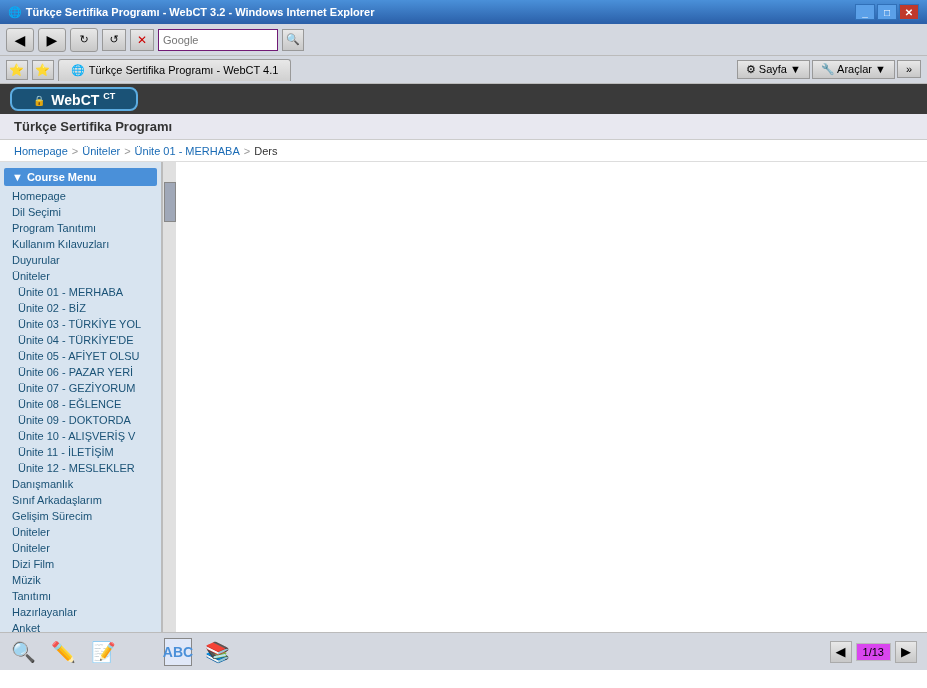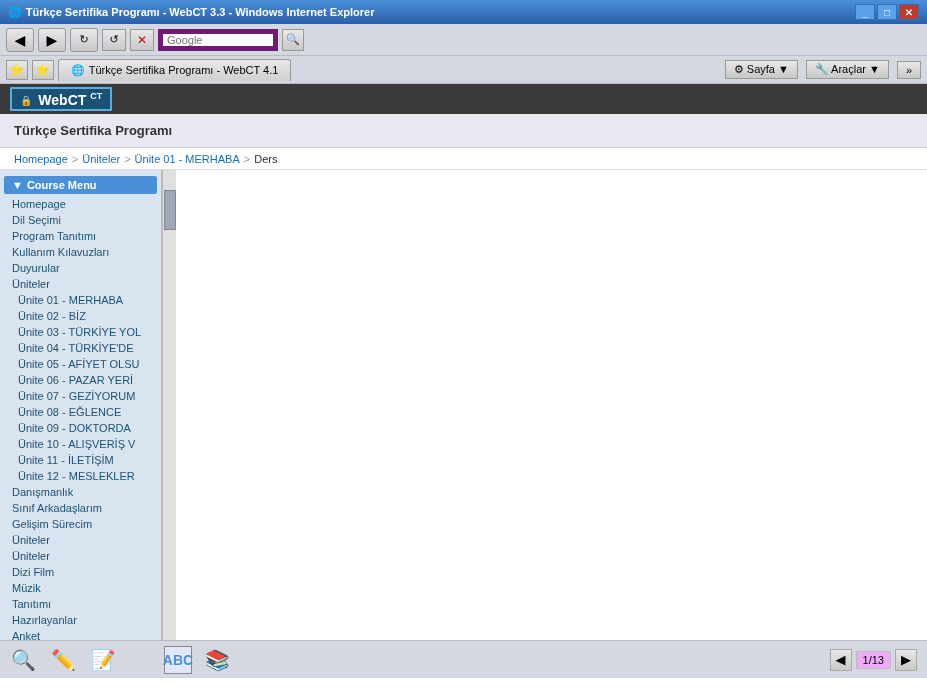--- a/index.html
+++ b/index.html
@@ -27,55 +27,55 @@
       height: 32px;
       display: flex;
       align-items: center;
       padding: 0 6px;
       gap: 4px;
       border-bottom: 1px solid #bbb;
     }
     .nav-btn { width: 28px; height: 24px; background: linear-gradient(to bottom, #e8e8e8, #c8c8c8); border: 1px solid #999; border-radius: 3px; display: flex; align-items: center; justify-content: center; font-size: 14px; cursor: pointer; }
     .address-input { flex: 1; height: 22px; border: 1px solid #999; padding: 2px 6px; font-size: 11px; background: white; }
     .refresh-btn { width: 24px; height: 22px; background: linear-gradient(to bottom, #e8e8e8, #c8c8c8); border: 1px solid #999; display: flex; align-items: center; justify-content: center; cursor: pointer; }
-    .google-input { width: 120px; height: 22px; border: 5px solid #701a75; padding: 2px 4px; font-size: 11px; }
+    .google-input { width: 120px; height: 22px; border: 1px solid #701a75; padding: 2px 4px; font-size: 11px; }
     .search-btn { width: 22px; height: 22px; background: linear-gradient(to bottom, #e8e8e8, #c8c8c8); border: 1px solid #999; display: flex; align-items: center; justify-content: center; cursor: pointer; font-size: 11px; }
 
     
     .bookmarks-bar {
       background: #d4d8e0;
       height: 28px;
       display: flex;
       align-items: center;
       padding: 0 6px;
       gap: 4px;
       border-bottom: 1px solid #bbb;
     }
     .bm-btn { width: 22px; height: 20px; background: linear-gradient(to bottom, #e8e8e8, #c8c8c8); border: 1px solid #999; display: flex; align-items: center; justify-content: center; cursor: pointer; font-size: 12px; }
     .bm-tab { background: linear-gradient(to bottom, #e8e8e8, #d0d0d0); border: 1px solid #999; border-bottom: none; padding: 2px 12px; font-size: 11px; height: 22px; display: flex; align-items: center; cursor: pointer; border-radius: 3px 3px 0 0; }
     .bm-spacer { flex: 1; }
-    .bm-right { display: flex; align-items: flex-end; gap: 8px; font-size: 11px; }
+    .bm-right { display: flex; align-items: flex-start; gap: 2px; font-size: 11px; }
     .bm-right-btn { padding: 2px 8px; background: linear-gradient(to bottom, #e8e8e8, #c8c8c8); border: 1px solid #999; cursor: pointer; font-size: 11px; }
 
     
     .webct-header {
       background: #3a3a3a;
       height: 30px;
       display: flex;
       align-items: center;
       padding: 0 10px;
       gap: 20px;
     }
-    .webct-logo { color: white; font-size: 14px; font-weight: bold; background: #1a5276; border: 2px solid #5dade2; padding: 2px 8px; border-radius: 1px; }
+    .webct-logo { color: white; font-size: 14px; font-weight: bold; background: #1a5276; border: 2px solid #5dade2; padding: 2px 21px; border-radius: 8px; }
     .webct-nav a { color: #ccc; text-decoration: none; font-size: 11px; margin-right: 14px; }
 
     
     .page-title-bar {
       background: #e8e8f0;
-      height: 34px;
+      height: 26px;
       display: flex;
       align-items: center;
       padding: 0 14px;
       border-bottom: 1px solid #ccc;
       font-size: 13px;
       font-weight: bold;
       color: #333;
     }
 
     
@@ -161,21 +161,21 @@
     .tool-icon {
       width: 28px; height: 28px;
       cursor: pointer;
       display: flex;
       align-items: center;
       justify-content: center;
       font-size: 20px;
     }
     .bottom-right { display: flex; align-items: center; gap: 4px; }
     .bottom-nav-btn { width: 22px; height: 22px; border: 1px solid #aaa; background: linear-gradient(to bottom, #e8e8e8, #c8c8c8); cursor: pointer; display: flex; align-items: center; justify-content: center; font-size: 13px; }
-    .bottom-counter { font-size: 11px; border: 1px solid #bbb; padding: 2px 6px; background: #f0abfc; }
+    .bottom-counter { font-size: 11px; border: 1px solid #bbb; padding: 2px 6px; background: #d946ef; }
 
     
     .scroll-area {
       width: 14px;
       background: #e0e0e0;
       border-left: 1px solid #bbb;
       display: flex;
       flex-direction: column;
       align-items: center;
     }
@@ -184,21 +184,21 @@
     .main-content-row {
       display: flex;
       height: 100%;
     }
   </style>
 </head>
 <body>
 
 <div class="title-bar">
   <span style="margin-right:4px;">🌐</span>
-  <span class="title-text">Türkçe Sertifika Programı - WebCT 3.3 - Windows Internet Explorer</span>
+  <span class="title-text">Türkçe Sertifika Programı - WebCT 3.2 - Windows Internet Explorer</span>
   <div class="win-btns">
     <div class="win-btn">_</div>
     <div class="win-btn">□</div>
     <div class="win-btn close">✕</div>
   </div>
 </div>
 
 <div class="address-bar">
   <div class="nav-btn">◀</div>
   <div class="nav-btn">▶</div>

